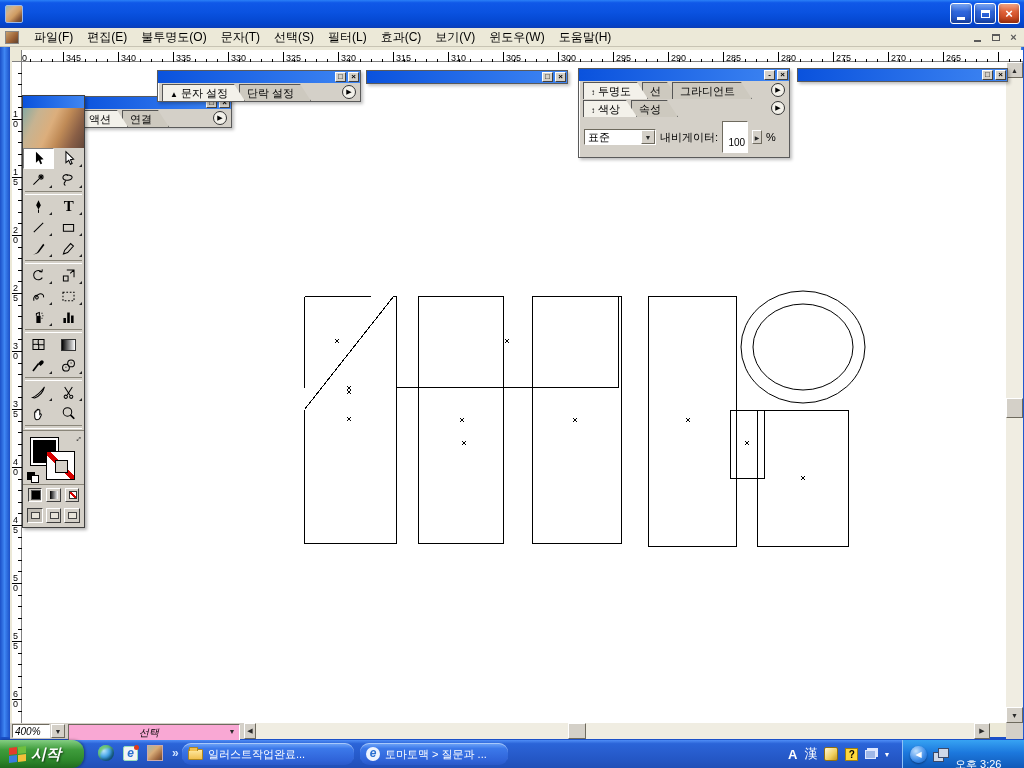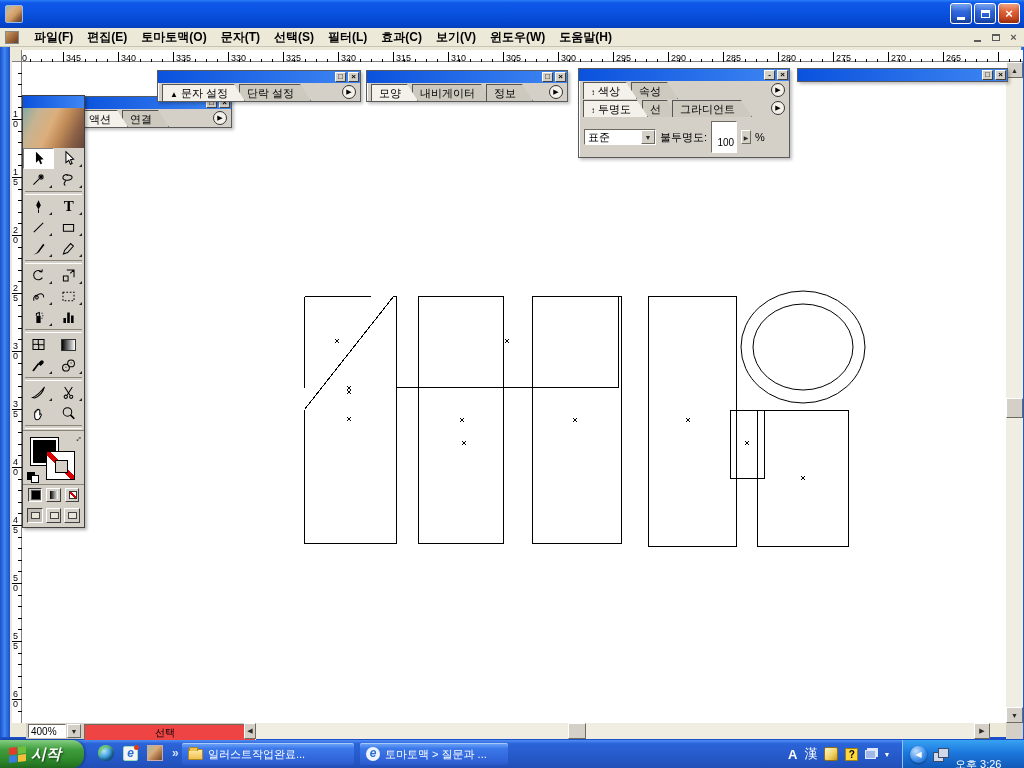--- a/index.html
+++ b/index.html
@@ -27,21 +27,21 @@
     background:linear-gradient(180deg,#7ba6f2,#3067dc 40%,#1d51c8); box-shadow:inset 0 -3px 4px rgba(0,0,0,.25); }
   .wbtn.close { background:linear-gradient(180deg,#f2a584,#e0633a 40%,#c03a12); font-size:13px; font-weight:bold; }
   .glyph-min { display:block; width:8px; height:3px; background:#fff; margin-top:10px; }
   .glyph-max { display:block; width:9px; height:8px; border:1px solid #fff; border-top:3px solid #fff; }
 
   
   .menubar { position:absolute; left:0; top:28px; width:1024px; height:19px; background:#ece9d8;
     border-bottom:1px solid #c8c4b4; display:flex; align-items:center; font-size:12px; color:#000; }
   .doc-icon { width:14px; height:13px; margin:0 8px 0 5px;
     background:linear-gradient(135deg,#c9a06a,#9a5f33 60%,#5e4330); border:1px solid #888; }
-  .menu-item { padding:2px 7px; white-space:nowrap;font-weight:bold; }
+  .menu-item { padding:2px 7px; white-space:nowrap; }
   .docbtns { position:absolute; right:4px; top:2px; display:flex; gap:5px; align-items:center; height:14px; }
   .docbtn { width:13px; height:12px; display:flex; align-items:center; justify-content:center; color:#5a5a5a; }
   .g-docmin { width:7px; height:2px; background:#5a5a5a; margin-top:7px; }
   .g-docres { width:8px; height:7px; border:1px solid #5a5a5a; border-top:2px solid #5a5a5a; }
   .g-docclose { font-size:11px; font-weight:bold; line-height:10px; }
 
   
   .ruler-top { position:absolute; left:12px; top:50px; width:1011px; height:12px; background:#fff;
     border-bottom:1px solid #808080; }
   .ruler-corner { position:absolute; left:12px; top:50px; width:10px; height:12px; background:#ece9d8;
@@ -59,25 +59,25 @@
   .vs-down { position:absolute; left:0; bottom:0; width:17px; height:16px; }
   .vs-thumb { position:absolute; left:0; top:336px; width:17px; height:20px; background:#d4d0c8;
     border:1px solid; border-color:#fff #6e6a5e #6e6a5e #fff; }
   .hs-left { position:absolute; left:244px; top:723px; width:12px; height:16px; }
   .hs-right { position:absolute; right:0; top:0; width:16px; height:16px; }
   .hs-thumb { position:absolute; left:312px; top:0; width:18px; height:16px; background:#d4d0c8;
     border:1px solid; border-color:#fff #6e6a5e #6e6a5e #fff; }
   .scroll-corner { position:absolute; left:1006px; top:723px; width:17px; height:16px; background:#d4d0c8; }
 
   
-  .statusbar { position:absolute; left:26px; top:723px; width:234px; height:16px; background:#d4d0c8; }
+  .statusbar { position:absolute; left:10px; top:723px; width:234px; height:16px; background:#d4d0c8;font-style:italic; }
   .zoombox { position:absolute; left:2px; top:1px; width:38px; height:14px; background:#fff;
     border:1px solid; border-color:#6e6a5e #fff #fff #6e6a5e; font-size:10px; padding:1px 2px; }
   .zoomdrop { position:absolute; left:41px; top:1px; width:14px; height:14px; }
-  .statusbox { position:absolute; left:58px; top:1px; width:172px; height:30px; background:#ef4444;
+  .statusbox { position:absolute; left:58px; top:1px; width:172px; height:30px; background:#f9a8d4;
     border:1px solid; border-color:#6e6a5e #fff #fff #6e6a5e; font-size:10px; }
   .statusbox .stxt { position:absolute; left:70px; top:1px; }
   .statusdrop { position:absolute; right:1px; top:1px; width:12px; height:10px; border:none; background:none; font-size:7px; }
 
   
   .palette { position:absolute; background:#d4d0c8; border:1px solid #5a5a5a;
     box-shadow:inset 1px 1px 0 #fff, 2px 2px 3px rgba(0,0,0,.25); }
   .ptitle { height:12px; background:linear-gradient(90deg,#0a52dd,#3f86f3); position:relative; }
   .pbtns { position:absolute; right:1px; top:1px; display:flex; gap:2px; }
   .pbtn { width:11px; height:10px; background:#d4d0c8; border:1px solid; border-color:#fff #404040 #404040 #fff;
@@ -157,21 +157,21 @@
     background:radial-gradient(circle at 35% 35%,#bfe8ff 0%,#4aa8e8 40%,#1f6fc0 70%,#134f8e 100%);
     box-shadow:inset -2px -2px 3px rgba(0,40,0,.4), inset 2px 3px 2px rgba(110,200,90,.8); }
   .ql-mail { width:15px; height:15px; background:#f4f4f4; border:1px solid #9db; border-radius:2px;
     color:#2a6fd0; font-size:12px; font-weight:bold; font-style:italic; line-height:13px; text-align:center; position:relative; }
   .ql-mail::after { content:""; position:absolute; right:-2px; top:-2px; width:5px; height:5px;
     border-radius:50%; background:#e03a1a; }
   .ql-venus { width:16px; height:16px; border:1px solid #caa;
     background:linear-gradient(135deg,#a8b8a8 0%,#d8ac78 40%,#a06a42 75%,#6a4a38 100%); }
   .ql-chevron { color:#cfe3ff; font-size:12px; font-weight:bold; }
   .tasks { position:absolute; left:182px; top:3px; display:flex; gap:6px; }
-  .task { height:22px; border-radius:2px; display:flex; align-items:center; gap:5px; padding:0 6px;
+  .task { height:22px; border-radius:9px; display:flex; align-items:center; gap:5px; padding:0 6px;
     color:#fff; font-size:11px; white-space:nowrap; overflow:hidden;
     background:linear-gradient(180deg,#74a9f9 0%,#3c79ea 25%,#2f63d8 80%,#2a58c8 100%);
     box-shadow:inset 0 1px 0 rgba(255,255,255,.4); }
   .task.active { background:linear-gradient(180deg,#1c43a0 0%,#1e4cb4 60%,#2554c0 100%);
     box-shadow:inset 1px 2px 3px rgba(0,0,0,.45); }
   .ti-folder { width:15px; height:11px; background:linear-gradient(180deg,#ffe9a0,#f0c050); border:1px solid #b08820;
     border-radius:1px; position:relative; flex:none; }
   .ti-folder::before { content:""; position:absolute; left:0; top:-3px; width:7px; height:3px;
     background:#f0c050; border:1px solid #b08820; border-bottom:none; border-radius:1px 1px 0 0; }
   .ti-venus { width:14px; height:14px; border:1px solid #e8c49a;
@@ -220,21 +220,21 @@
           <span class="glyph-max"></span>
         </span>
       <span class="wbtn close">
           <span>×</span>
         </span>
     </span>
   </div>
 
   <div class="menubar">
     <span class="doc-icon"></span>
-    <span id="menu-row"><span class="menu-item">파일(F)</span><span class="menu-item">편집(E)</span><span class="menu-item">토마토맥(O)</span><span class="menu-item">문자(T)</span><span class="menu-item">선택(S)</span><span class="menu-item">필터(L)</span><span class="menu-item">효과(C)</span><span class="menu-item">보기(V)</span><span class="menu-item">윈도우(W)</span><span class="menu-item">도움말(H)</span></span>
+    <span id="menu-row"><span class="menu-item">파일(F)</span><span class="menu-item">편집(E)</span><span class="menu-item">불투명도(O)</span><span class="menu-item">문자(T)</span><span class="menu-item">선택(S)</span><span class="menu-item">필터(L)</span><span class="menu-item">효과(C)</span><span class="menu-item">보기(V)</span><span class="menu-item">윈도우(W)</span><span class="menu-item">도움말(H)</span></span>
     <span class="docbtns">
       <span class="docbtn">
           <span class="g-docmin"></span>
         </span>
       <span class="docbtn">
           <span class="g-docres"></span>
         </span>
       <span class="docbtn g-docclose">×</span>
     </span>
   </div>
@@ -519,51 +519,45 @@
           <div class="flyout">▶</div>
         </div>
       </div>
       <div class="palette" style="left: 366px; top: 70px; width: 202px; z-index: 20;">
         <div class="ptitle">
           <div class="pbtns">
             <div class="pbtn">□</div>
             <div class="pbtn">×</div>
           </div>
         </div>
-        <div class="tabrow">
-          <div class="tab active">모양</div>
-          <div class="tab">내비게이터</div>
-          <div class="tab">정보</div>
-          <div class="flyout">▶</div>
-        </div>
       </div>
       <div class="palette" style="left: 578px; top: 68px; width: 212px; z-index: 20;">
         <div class="ptitle">
           <div class="pbtns">
             <div class="pbtn">-</div>
             <div class="pbtn">×</div>
           </div>
         </div>
         <div class="tabrow">
-          <div class="tab active"><span class="pfx">↕</span>색상</div>
-          <div class="tab">속성</div>
-          <div class="flyout">▶</div>
-        </div>
-        <div class="tabrow">
           <div class="tab active"><span class="pfx">↕</span>투명도</div>
           <div class="tab">선</div>
           <div class="tab">그라디언트</div>
           <div class="flyout">▶</div>
         </div>
+        <div class="tabrow">
+          <div class="tab active"><span class="pfx">↕</span>색상</div>
+          <div class="tab">속성</div>
+          <div class="flyout">▶</div>
+        </div>
         <div class="trans-content">
           <div class="selectbox">
             <span>표준</span>
             <div class="sbtn minidrop">▼</div>
           </div>
-          <span>불투명도:</span>
+          <span>내비게이터:</span>
           <div class="numbox">100</div>
           <div class="sbtn spin">▶</div>
           <span>%</span>
         </div>
       </div>
       <div class="palette" style="left: 797px; top: 68px; width: 211px; z-index: 20;">
         <div class="ptitle">
           <div class="pbtns">
             <div class="pbtn">□</div>
             <div class="pbtn">×</div>

